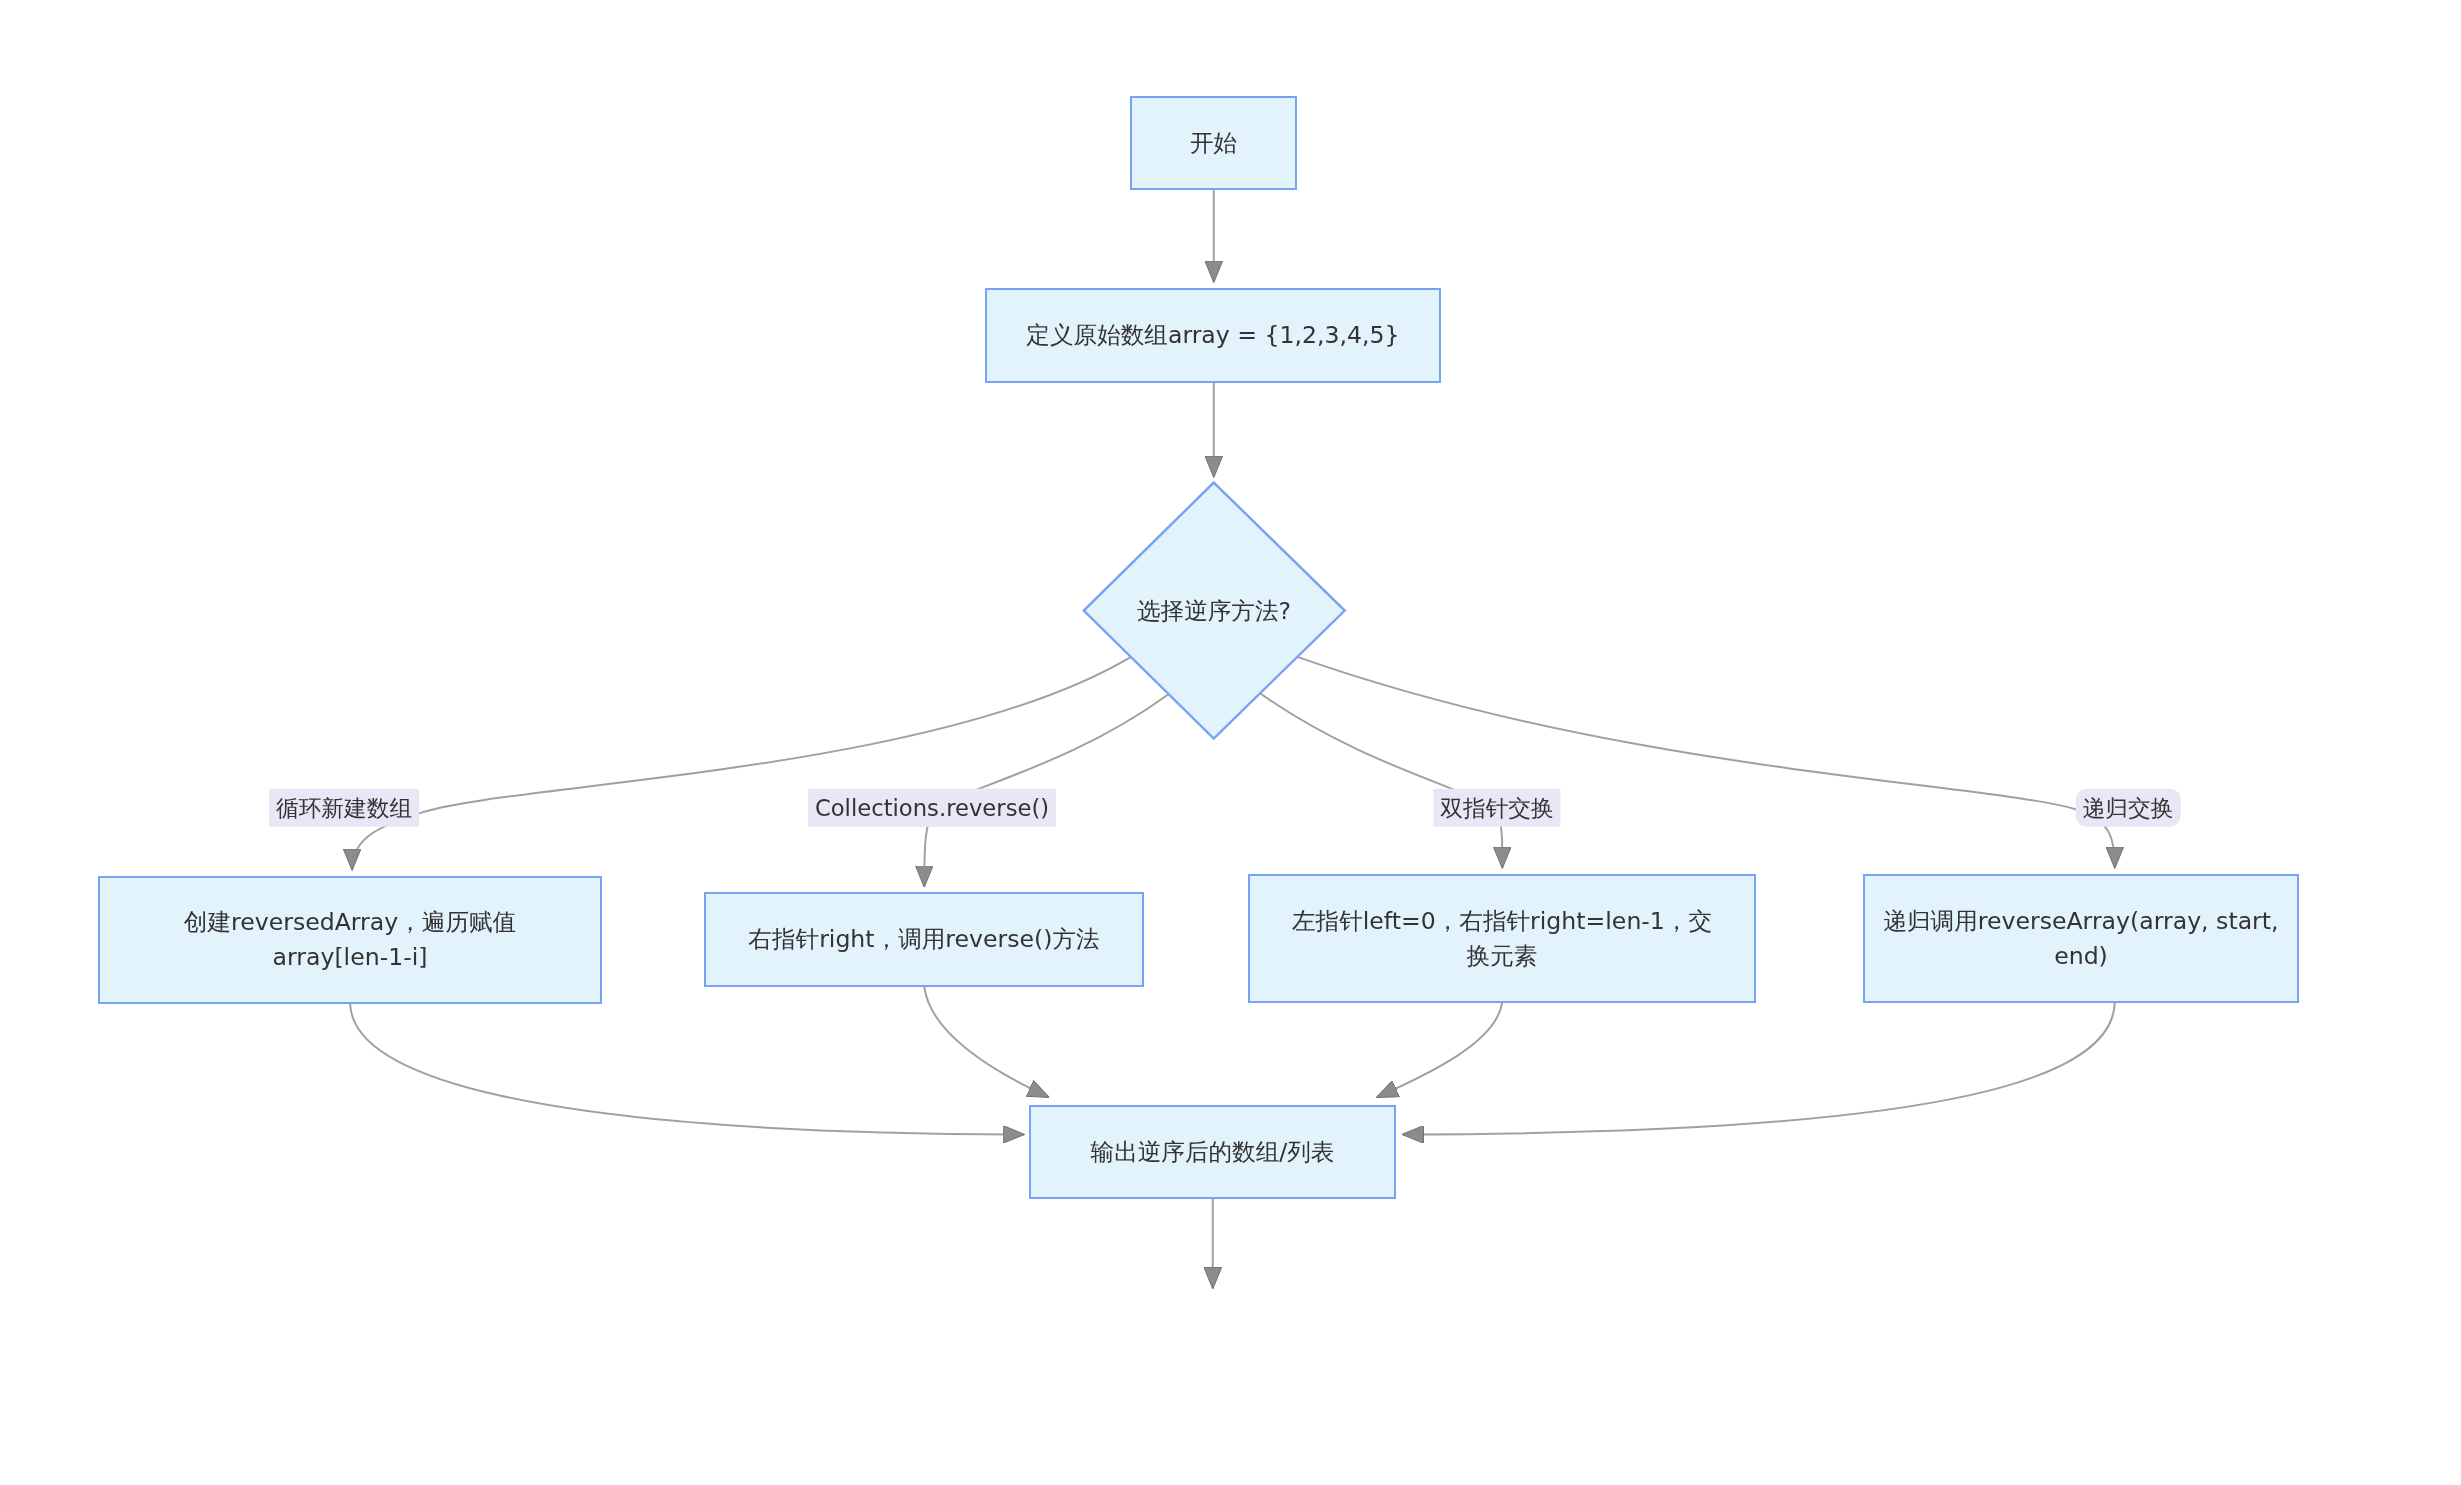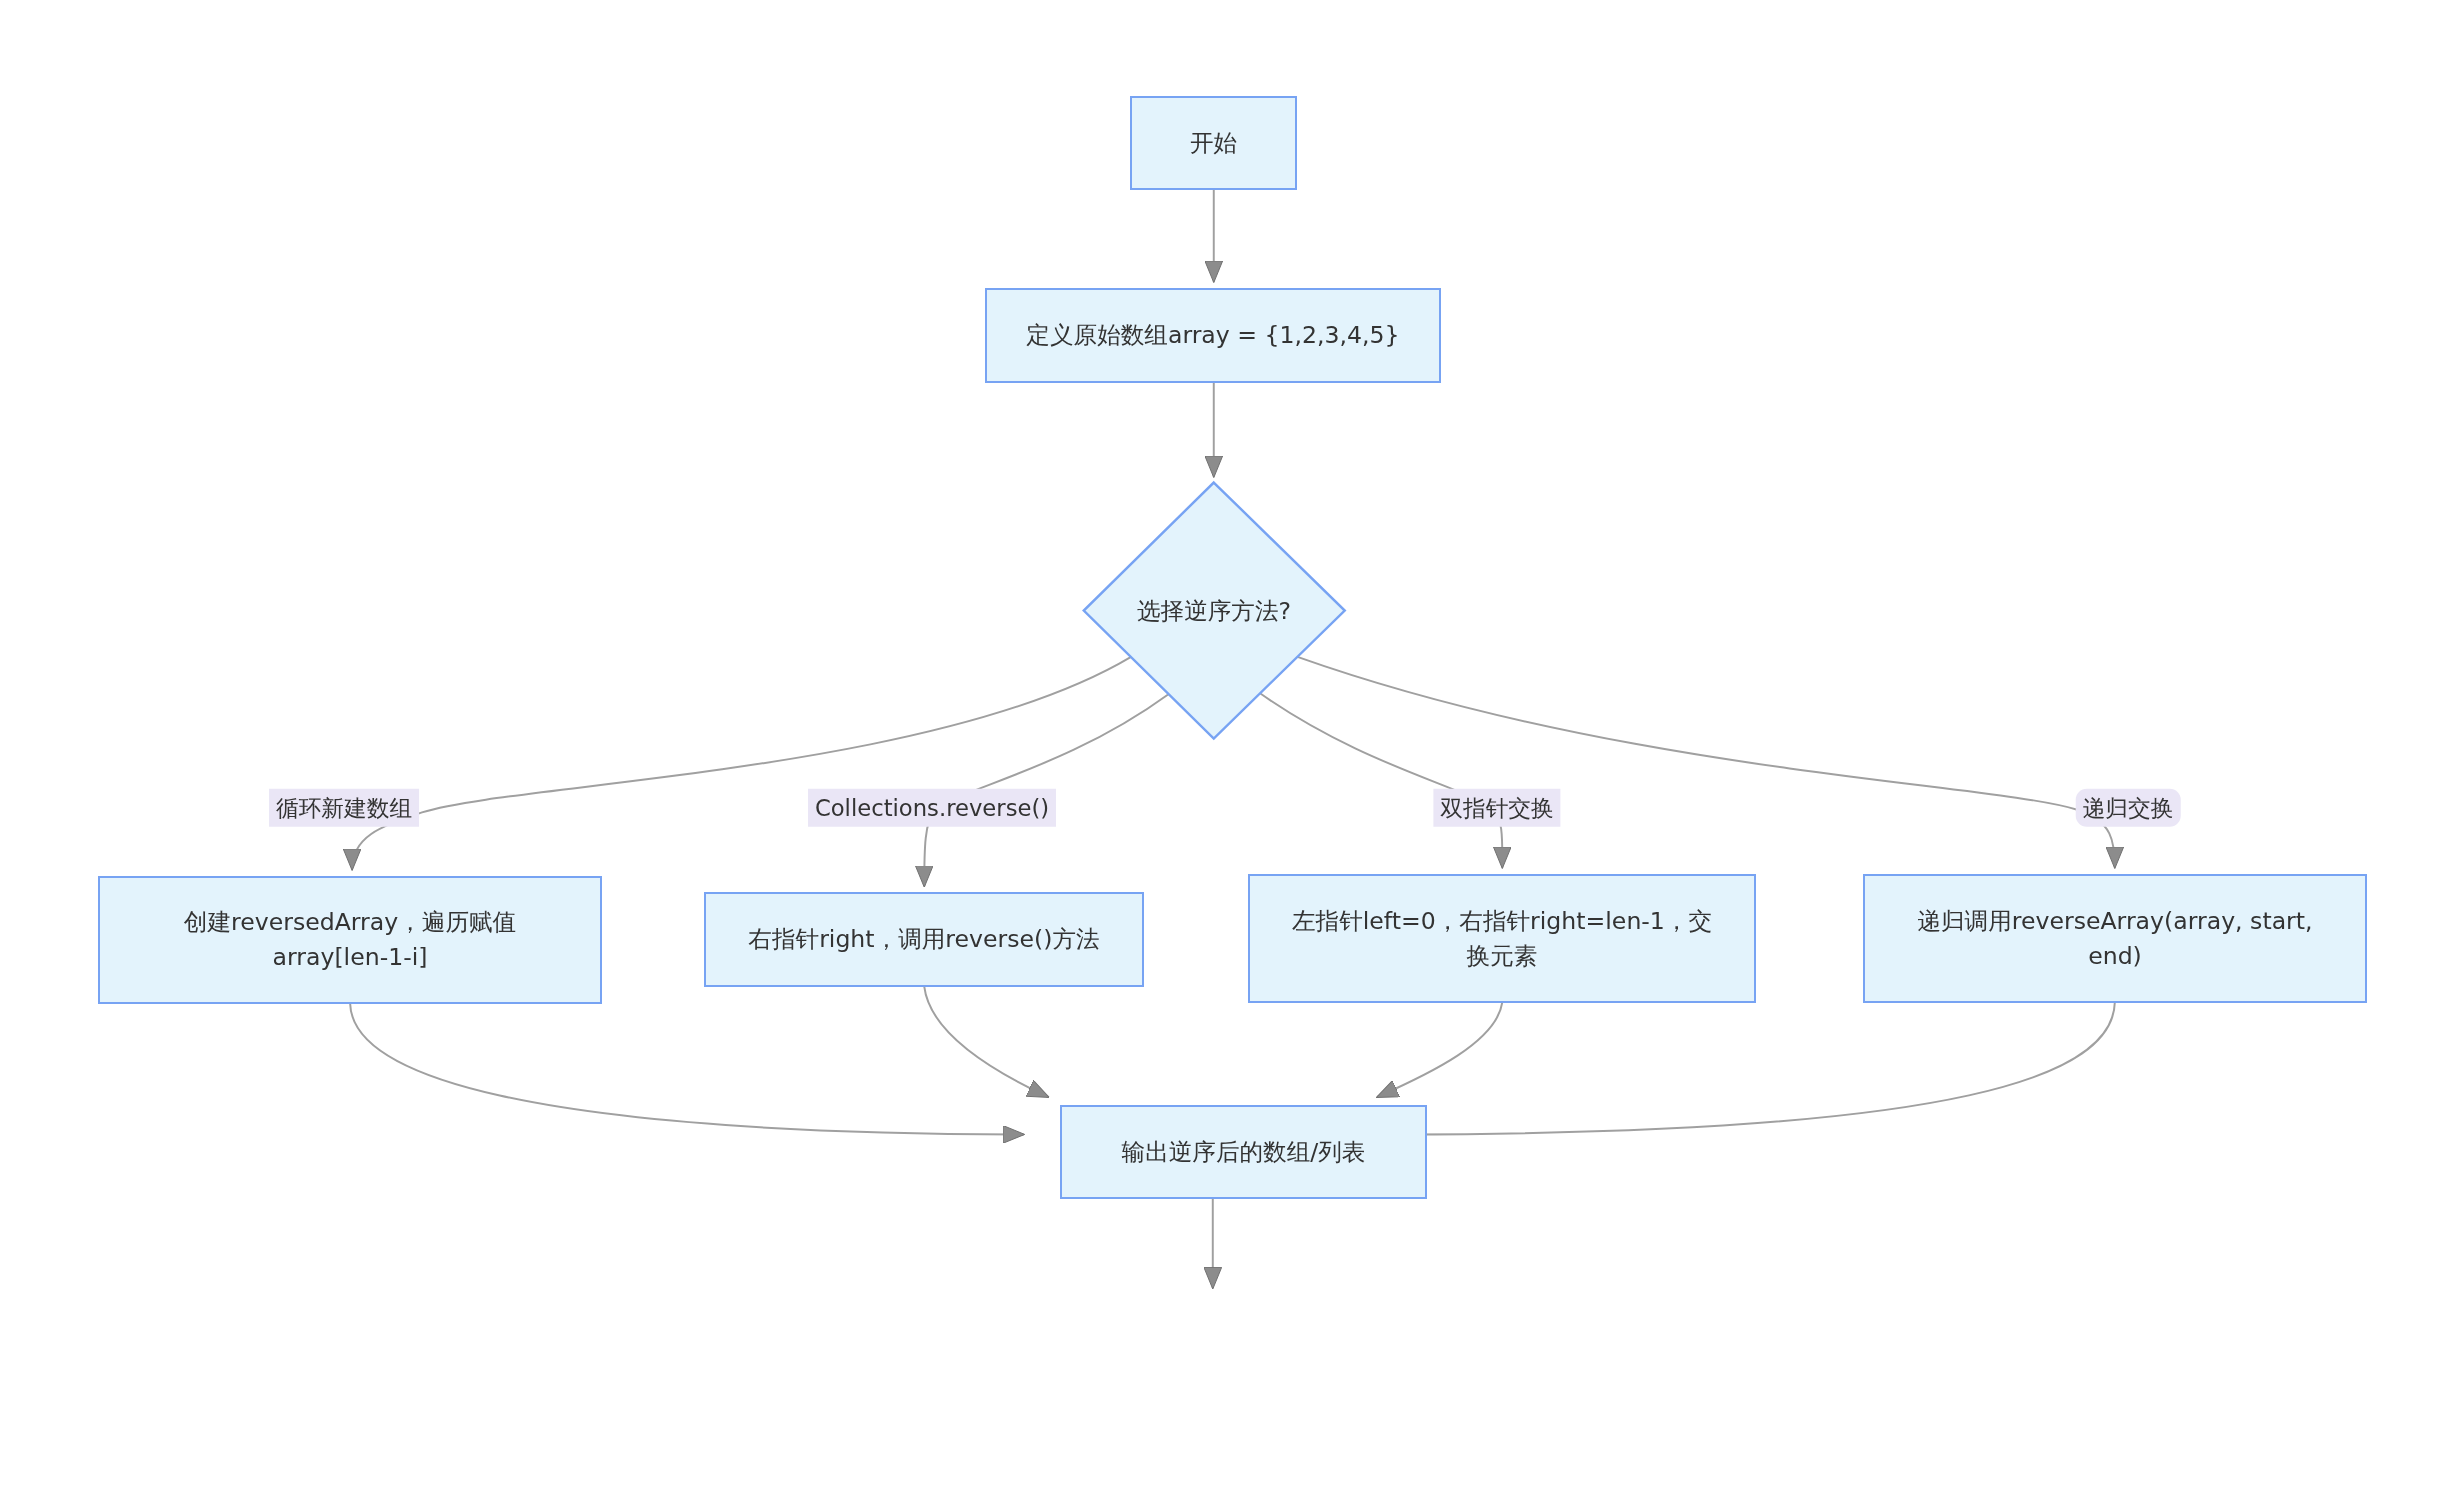--- a/index.html
+++ b/index.html
@@ -112,24 +112,24 @@
   <div class="diamond-label" style="left:1214px;top:611px;">选择逆序方法?</div>
 
   <div class="node" style="left:98px;top:876px;width:504px;height:128px;">创建reversedArray，遍历赋值
 array[len-1-i]</div>
 
   <div class="node" style="left:704px;top:892px;width:440px;height:95px;">右指针right，调用reverse()方法</div>
 
   <div class="node" style="left:1248px;top:874px;width:508px;height:129px;">左指针left=0，右指针right=len-1，交
 换元素</div>
 
-  <div class="node" style="left:1863px;top:874px;width:504px;height:129px;">递归调用reverseArray(array, start,
+  <div class="node" style="left:1863px;top:874px;width:436px;height:129px;">递归调用reverseArray(array, start,
 end)</div>
 
-  <div class="node" style="left:1029px;top:1105px;width:367px;height:94px;margin-left:31px;">输出逆序后的数组/列表</div>
+  <div class="node" style="left:1029px;top:1105px;width:367px;height:94px;">输出逆序后的数组/列表</div>
 
 
   <div class="edge-label" style="left:344px;top:808px;">循环新建数组</div>
 
   <div class="edge-label" style="left:932px;top:808px;">Collections.reverse()</div>
 
   <div class="edge-label" style="left:1497px;top:808px;">双指针交换</div>
 
   <div class="edge-label" style="left:2128px;top:808px;border-radius:11px;">递归交换</div>
 

